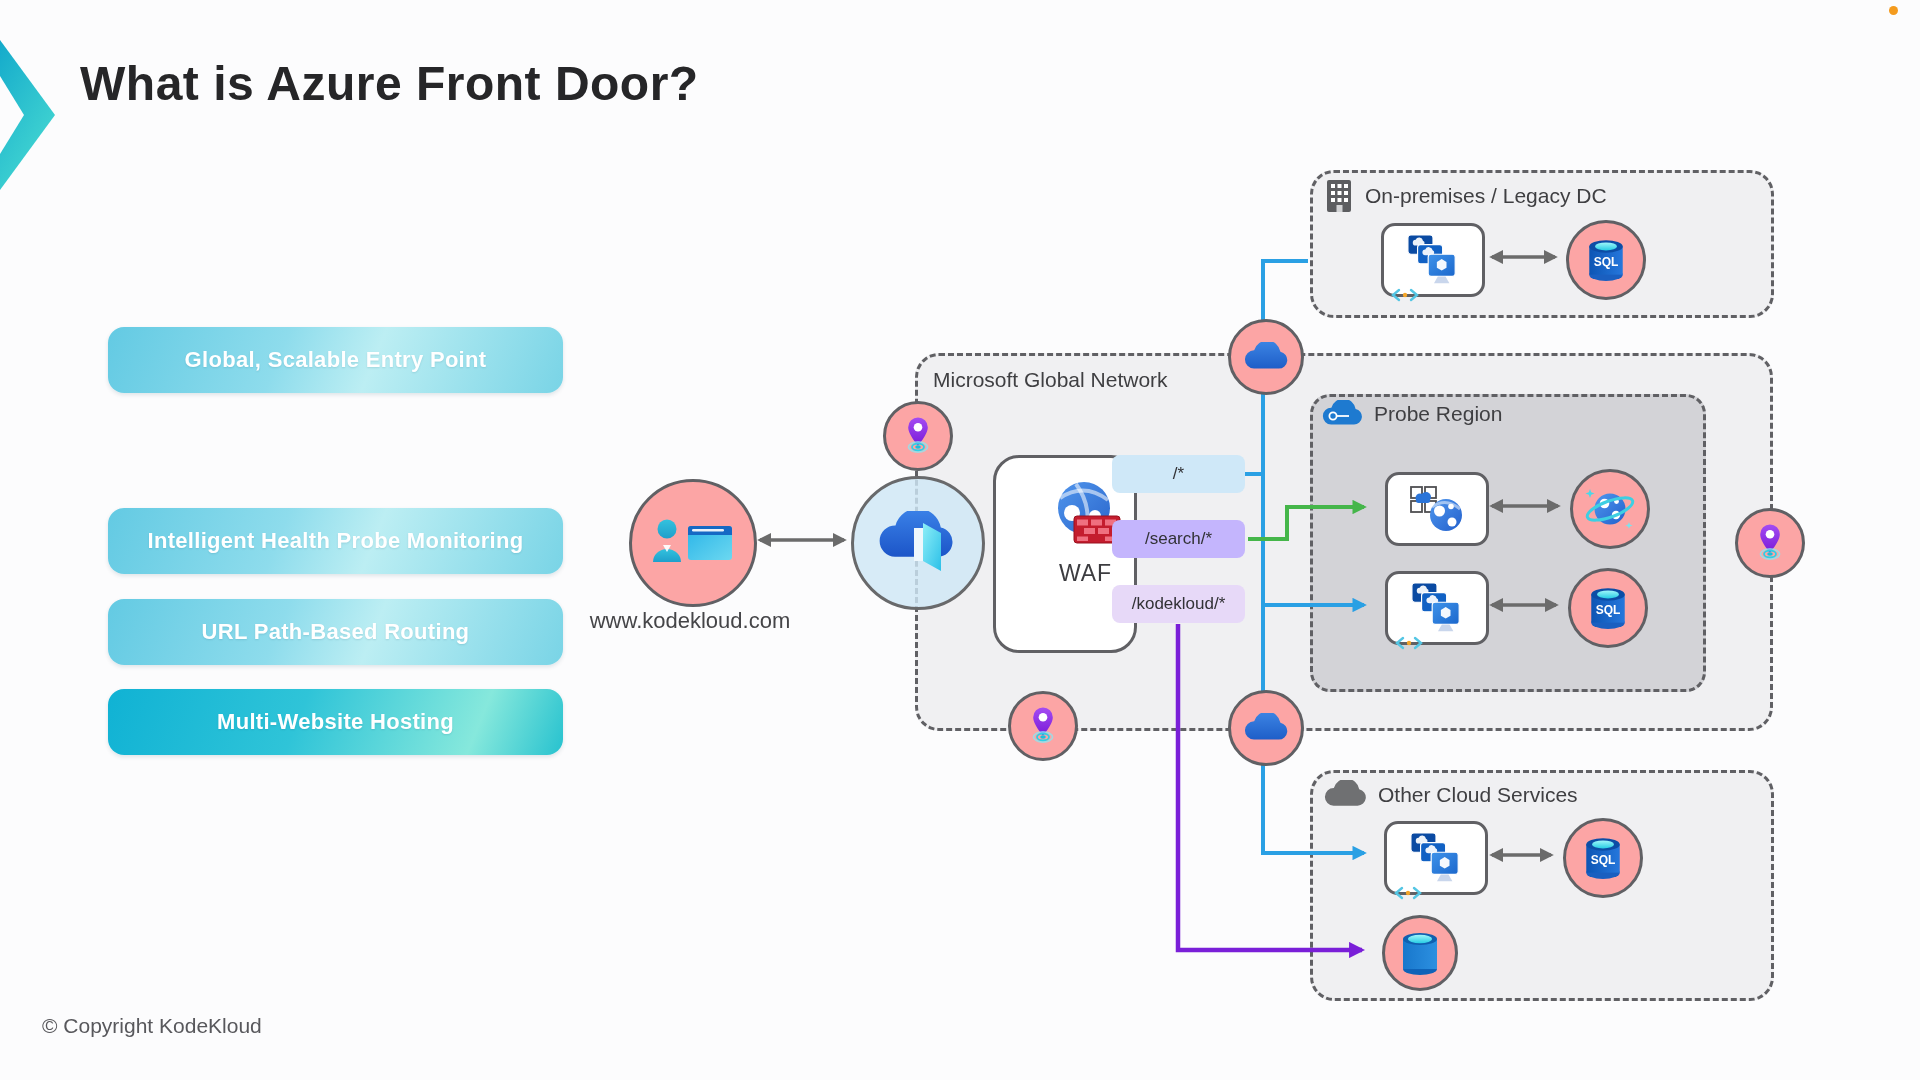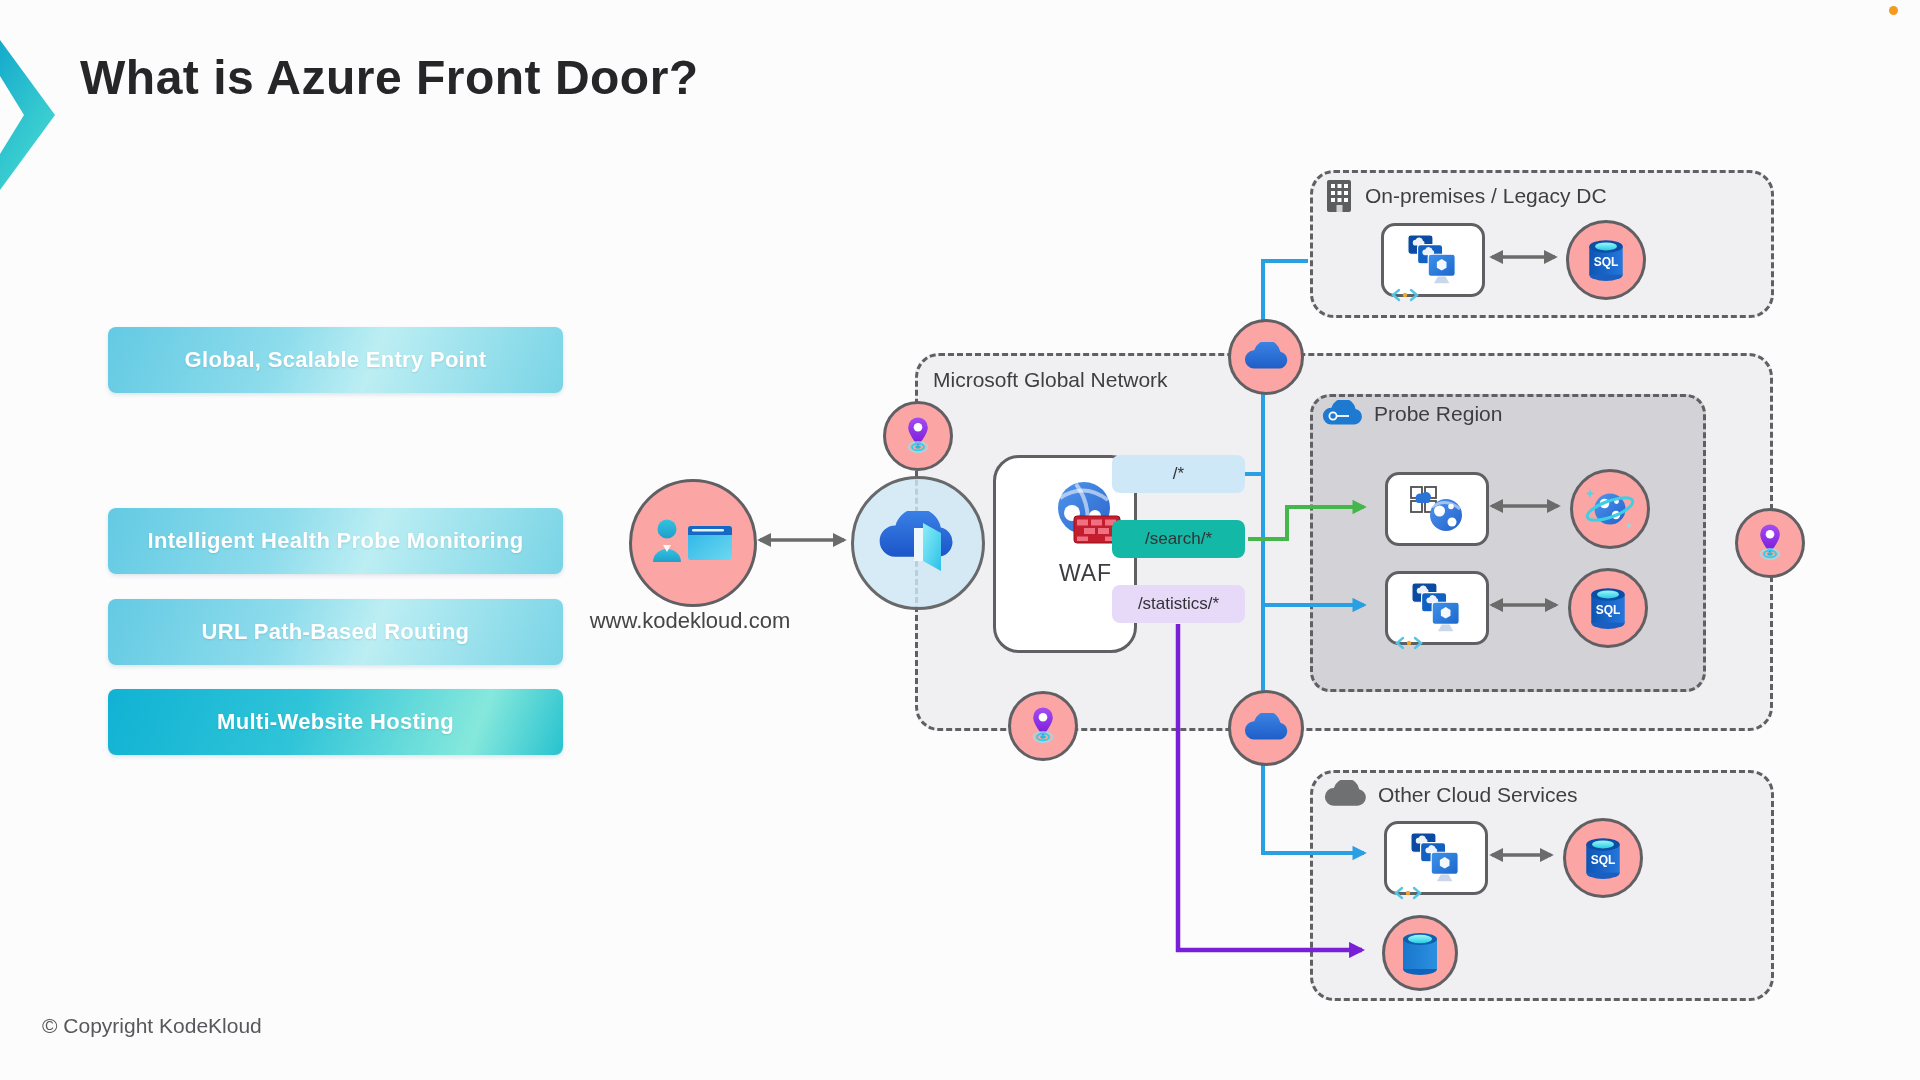--- a/index.html
+++ b/index.html
@@ -1,22 +1,22 @@
 <!DOCTYPE html>
 <html><head>
 <meta charset="utf-8">
 <style>
   html,body{margin:0;padding:0;background:#e8e8e8;}
   #canvas{position:relative;width:1920px;height:1080px;background:#fcfcfd;overflow:hidden;
           font-family:"Liberation Sans",sans-serif;}
   .abs{position:absolute;}
   
-  #title{left:80px;top:50px;font-size:48px;font-weight:600;color:#262628;letter-spacing:.5px;}
-  
-  .feature{left:108px;width:455px;height:66px;border-radius:8px;display:flex;align-items:center;
+  #title{left:80px;top:56px;font-size:48px;font-weight:600;color:#262628;letter-spacing:.5px;}
+  
+  .feature{left:108px;width:455px;height:66px;border-radius:16px;display:flex;align-items:center;
            justify-content:center;color:#fff;font-size:22px;font-weight:700;letter-spacing:.3px;
            background:linear-gradient(112deg,#63cae3 0%,#8edcec 38%,#bceef3 58%,#79d4e6 100%);
            box-shadow:0 2px 4px rgba(0,60,80,.12);text-shadow:0 1px 2px rgba(0,90,110,.15);}
   .feature.active{background:linear-gradient(112deg,#10b2d4 0%,#2fc4d8 42%,#86e8dc 80%,#27c2cf 100%);}
   
   .zone{border:3px dashed #606064;border-radius:24px;background:#f0f0f2;z-index:1;}
   .zone.dark{background:#d3d3d7;border-radius:20px;}
   .zone-label{font-size:21px;color:#3f3f42;white-space:nowrap;}
   
   .node-card{background:#fff;border:3.5px solid #606064;border-radius:14px;display:flex;
@@ -24,21 +24,21 @@
   .node-circle{background:#fca5a5;border:3.5px solid #606064;border-radius:50%;display:flex;
                align-items:center;justify-content:center;z-index:3;}
   #waf-card{left:993px;top:455px;width:97px;height:170px;background:#fff;border:3.5px solid #606064;
             border-radius:26px;display:flex;flex-direction:column;align-items:center;
             justify-content:flex-start;padding-top:22px;z-index:3;padding-left:41px;}
   #waf-label{margin-top:14px;font-size:23px;color:#3c3c40;letter-spacing:1px;}
   
   .chip{left:1112px;width:133px;height:38px;border-radius:8px;display:flex;align-items:center;
         justify-content:center;font-size:17px;color:#323236;z-index:3;}
   #chip-all{top:455px;background:#cfe8f8;}
-  #chip-search{top:520px;background:#14b8a6;}
+  #chip-search{top:520px;background:#c4b5fd;}
   #chip-stats{top:585px;background:#e7d9f8;}
   
   #client-circle{left:629px;top:479px;width:122px;height:122px;}
   #frontdoor-circle{left:851px;top:476px;width:128px;height:128px;border:3.5px solid #68696b;
                     border-radius:50%;background:rgba(206,231,245,.82);display:flex;
                     align-items:center;justify-content:center;z-index:3;}
   #client-url{left:560px;top:608px;width:260px;text-align:center;font-size:22px;color:#454548;}
   #copyright{left:42px;top:1014px;font-size:21px;color:#58585c;}
   #corner-dot{left:1889px;top:6px;width:9px;height:9px;border-radius:50%;background:#f49b1e;}
   #wires{left:0;top:0;z-index:2;}
@@ -262,21 +262,21 @@
           <rect x="50" y="48" width="11" height="6"></rect>
         <rect x="29" y="56.5" width="11" height="4.5"></rect>
           <rect x="57" y="56.5" width="11" height="4.5"></rect>
       </g>
     </svg>
     <div id="waf-label">WAF</div>
   </div>
 
   <div class="abs chip" id="chip-all">/*</div>
   <div class="abs chip" id="chip-search">/search/*</div>
-  <div class="abs chip" id="chip-stats">/statistics/*</div>
+  <div class="abs chip" id="chip-stats">/kodekloud/*</div>
 
   <div class="abs node-circle" style="left:1228px;top:319px;width:70px;height:70px;">
     <svg width="44" height="30">
         <use href="#c-cloud" fill="url(#gCloudBlue)" transform="scale(.9)"></use>
       </svg>
   </div>
   <div class="abs node-circle" style="left:1228px;top:690px;width:70px;height:70px;">
     <svg width="44" height="30">
         <use href="#c-cloud" fill="url(#gCloudBlue)" transform="scale(.9)"></use>
       </svg>

